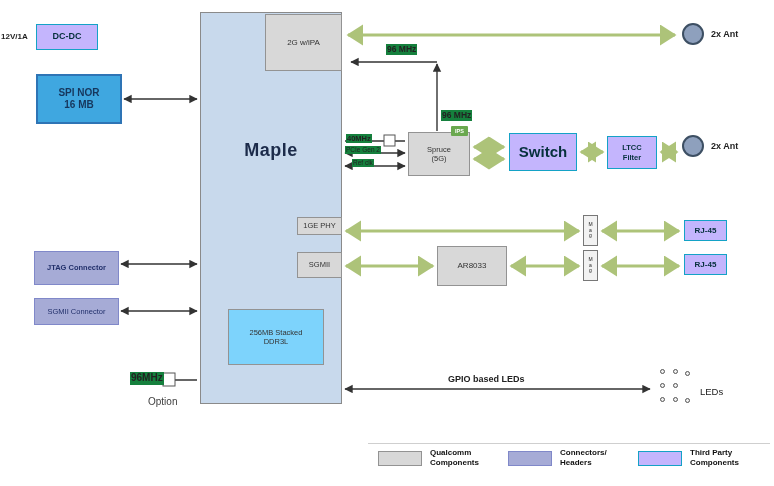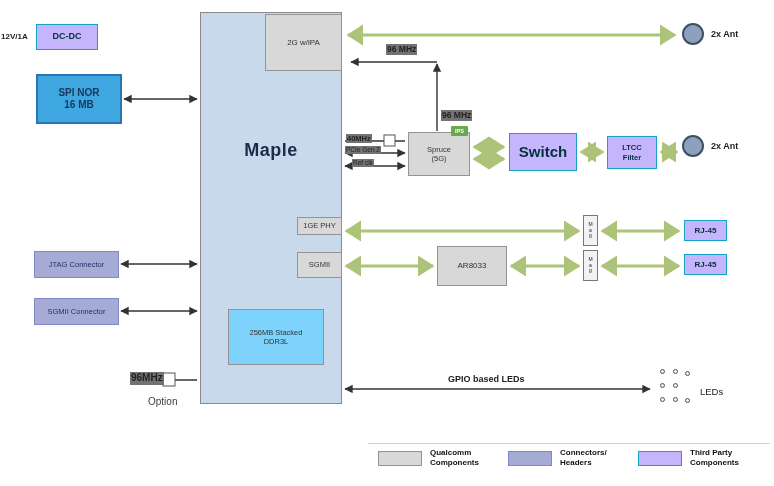--- a/index.html
+++ b/index.html
@@ -17,21 +17,21 @@
   .lav  { background:#a6abd6; border:1px solid #8088c9; color:#22306b; }
   .maple {
     position:absolute; left:200px; top:12px; width:142px; height:392px;
     background:#c8d9ec; border:1px solid #8a8a8a;
   }
   .maple-title {
     position:absolute; left:200px; top:140px; width:142px; text-align:center;
     font-size:18px; font-weight:bold; color:#1c2b4a; letter-spacing:.5px;
   }
   .label { position:absolute; white-space:pre-line; line-height:1.25; }
-  .wire-label { background:#737373; padding:0 1px; }
+  .wire-label { background:#15803d; padding:0 1px; }
   .spi {
     background:#3fa7e0; border:2px solid #2e74b5; color:#16365c; font-weight:bold;
   }
   .ant {
     position:absolute; width:22px; height:22px; border-radius:50%;
     background:#8ea0bd; border:2px solid #3d4f63;
   }
   .led-dot {
     position:absolute; width:5px; height:5px; border-radius:50%;
     background:#f0f0f0; border:1px solid #555;
@@ -87,21 +87,21 @@
     <g fill="#fff" stroke="#555" stroke-width="1">
       <rect x="384" y="135" width="11" height="11"></rect>
       <rect x="163" y="373" width="12" height="13"></rect>
     </g>
   </svg>
 
   <div class="label" style="left:1px; top:32px; font-size:8px; font-weight:bold;">12V/1A</div>
   <div class="box cyan" style="left:36px; top:24px; width:62px; height:26px; font-size:9px;">DC-DC</div>
   <div class="box spi" style="left:36px; top:74px; width:86px; height:50px; font-size:10px;">SPI NOR
 16 MB</div>
-  <div class="box lav" style="left:34px; top:251px; width:85px; height:27px; font-size:7.5px;">JTAG Connector</div>
+  <div class="box lav" style="left:34px; top:251px; width:85px; height:34px; font-size:7.5px;font-weight:bold;">JTAG Connector</div>
   <div class="box lav" style="left:34px; top:298px; width:85px; height:27px; font-size:7.5px;">SGMII Connector</div>
   <div class="label wire-label" style="left:130px; top:372px; font-size:10px; font-weight:bold;">96MHz</div>
   <div class="label" style="left:148px; top:396px; font-size:10px; color:#404040;">Option</div>
 
   <div class="maple"></div>
   <div class="maple-title">Maple</div>
   <div class="box gray" style="left:265px; top:14px; width:77px; height:57px; font-size:8px;">2G w/iPA</div>
   <div class="box gray" style="left:297px; top:217px; width:45px; height:18px; font-size:7.5px;">1GE PHY</div>
   <div class="box gray" style="left:297px; top:252px; width:45px; height:26px; font-size:7.5px;">SGMII</div>
   <div class="box gray" style="left:216px; top:309px; width:96px; height:56px; font-size:7.5px; background:#7dd3fc;margin-left:12px;">256MB Stacked

